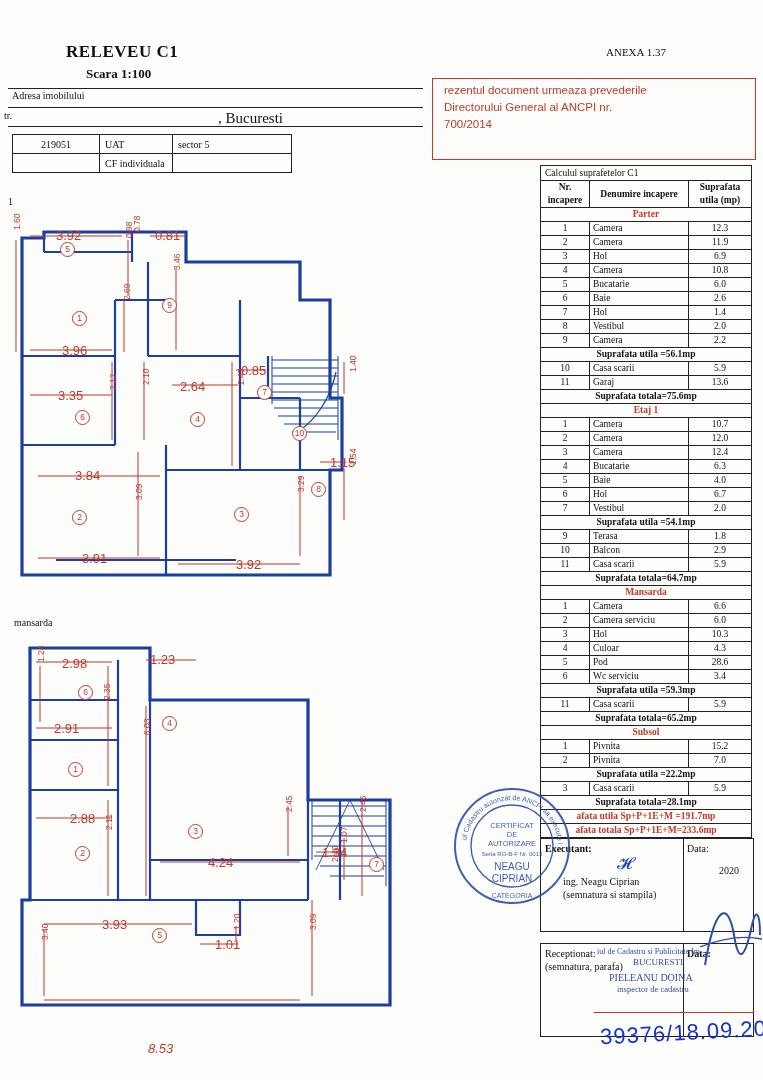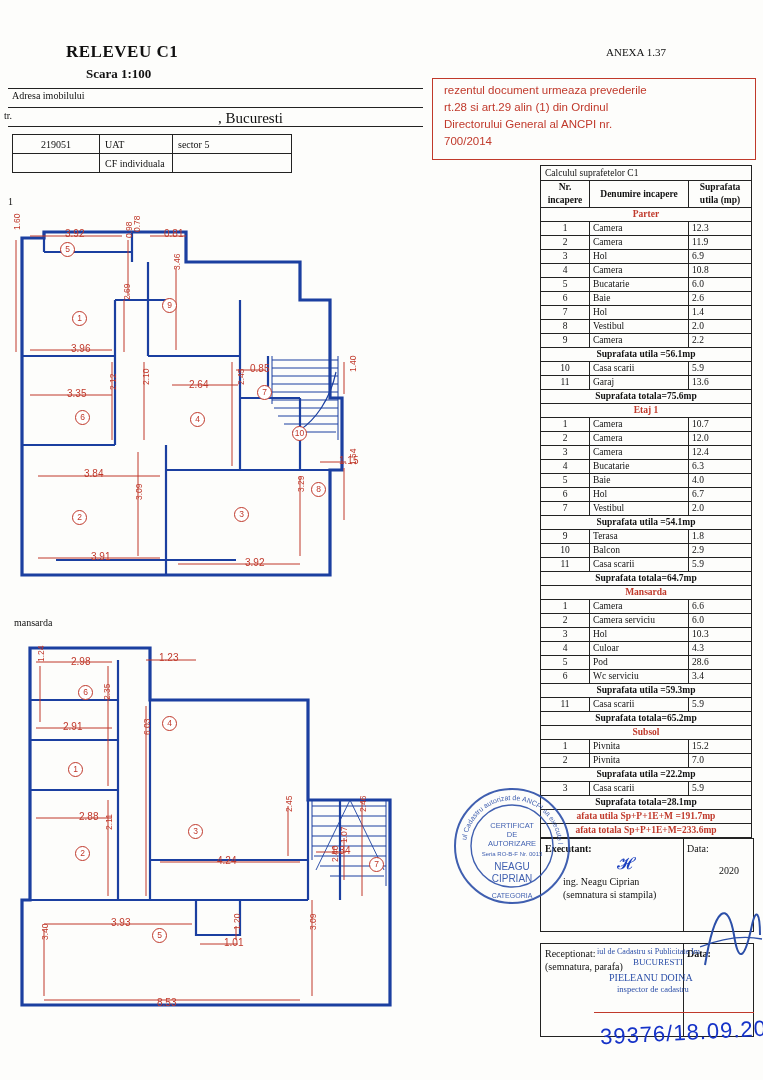--- a/index.html
+++ b/index.html
@@ -33,21 +33,21 @@
     color:#c0392b;font-size:11.5px;line-height:17px;}
 
   
   .calcwrap{position:absolute;left:540px;top:165px;width:212px;}
   .calc-title{font-size:9.5px;padding:2px 4px;border:1px solid #222;border-bottom:none;}
   table.calc{border-collapse:collapse;width:212px;font-size:9.5px;}
   table.calc td,table.calc th{border:1px solid #222;padding:0 3px;height:13px;line-height:13px;}
   table.calc th{font-weight:bold;text-align:center;font-size:9.5px;}
   .col-nr{width:44px;text-align:center;}
   .col-den{width:106px;}
-  .col-sup{width:60px;text-align:left;}
+  .col-sup{width:60px;text-align:center;}
   .sect{color:#c0392b;text-align:center;font-weight:bold;}
   .subtot{text-align:center;font-weight:bold;}
   .subtot-red{color:#c0392b;text-align:center;font-weight:bold;}
 
   
   .signbox{position:absolute;border:1px solid #222;font-size:10px;}
   .exec{left:540px;top:838px;width:212px;height:92px;}
   .recep{left:540px;top:943px;width:212px;height:92px;}
   .vdiv{position:absolute;top:0;bottom:0;border-left:1px solid #222;}
   .lbl{position:absolute;font-size:10px;}
@@ -55,21 +55,21 @@
   
   .hand{font-family:"DejaVu Sans",sans-serif;color:#1a3fbf;}
   .numhand{position:absolute;left:600px;top:1020px;font-size:22px;color:#1633c8;
     font-family:"Liberation Sans",sans-serif;transform:rotate(-3deg);letter-spacing:1px;}
 
   
   .draw{position:absolute;left:0;top:0;width:540px;height:1080px;}
   .mansarda-lbl{position:absolute;left:14px;top:617px;font-size:10px;}
   .onelbl{position:absolute;left:8px;top:196px;font-size:10px;}
 
-  .dim{position:absolute;font-size:10px;color:#c0392b;font-family:"Liberation Sans",sans-serif;margin-left:9px;}
+  .dim{position:absolute;font-size:13px;color:#c0392b;font-family:"Liberation Sans",sans-serif;}
   .dimv{position:absolute;font-size:8.5px;color:#c0392b;font-family:"Liberation Sans",sans-serif;
         transform-origin:left top;}
   .rnum{position:absolute;width:13px;height:13px;border:1px solid #c0392b;border-radius:50%;
         color:#c0392b;font-size:8.5px;text-align:center;line-height:12px;
         font-family:"Liberation Sans",sans-serif;background:#fff;}
 </style>
 </head>
 <body>
 
 <div class="page">
@@ -96,21 +96,20 @@
       <td class="c1"></td>
       <td class="c2">CF individuala</td>
       <td class="c3"></td>
     </tr>
   </tbody>
     </table>
 
   <div class="redbox"></div>
   <div class="redtext">
     <div>rezentul document urmeaza prevederile</div>
-    <div>rt.28 si  art.29 alin  (1) din Ordinul</div>
     <div>Directorului General al ANCPI nr.</div>
     <div>700/2014</div>
   </div>
 
   <div class="calcwrap">
     <div class="calc-title">Calculul suprafetelor C1</div>
     <table class="calc">
       <thead>
         <tr>
           <th class="col-nr">Nr. incapere</th>
@@ -499,21 +498,21 @@
       <div class="rnum" style="left: 78px; top: 685px;">6</div>
       <div class="rnum" style="left: 369px; top: 857px;">7</div>
       <div class="dim" style="left: 62px; top: 656px;">2.98</div>
       <div class="dim" style="left: 150px; top: 652px;">1.23</div>
       <div class="dim" style="left: 54px; top: 721px;">2.91</div>
       <div class="dim" style="left: 70px; top: 811px;">2.88</div>
       <div class="dim" style="left: 208px; top: 855px;">4.24</div>
       <div class="dim" style="left: 322px; top: 845px;">1.34</div>
       <div class="dim" style="left: 102px; top: 917px;">3.93</div>
       <div class="dim" style="left: 215px; top: 937px;">1.01</div>
-      <div class="dim" style="left: 148px; top: 997px;">8.53</div>
+      <div class="dim" style="left: 148px; top: 1041px; font-style: italic;">8.53</div>
       <div class="dimv" style="left: 36px; top: 662px; transform: rotate(-90deg);">1.24</div>
       <div class="dimv" style="left: 102px; top: 700px; transform: rotate(-90deg);">2.35</div>
       <div class="dimv" style="left: 142px; top: 735px; transform: rotate(-90deg);">6.03</div>
       <div class="dimv" style="left: 104px; top: 830px; transform: rotate(-90deg);">2.11</div>
       <div class="dimv" style="left: 284px; top: 812px; transform: rotate(-90deg);">2.45</div>
       <div class="dimv" style="left: 358px; top: 812px; transform: rotate(-90deg);">2.46</div>
       <div class="dimv" style="left: 339px; top: 843px; transform: rotate(-90deg);">1.07</div>
       <div class="dimv" style="left: 330px; top: 862px; transform: rotate(-90deg);">2.40</div>
       <div class="dimv" style="left: 232px; top: 930px; transform: rotate(-90deg);">1.20</div>
       <div class="dimv" style="left: 40px; top: 940px; transform: rotate(-90deg);">3.40</div>

